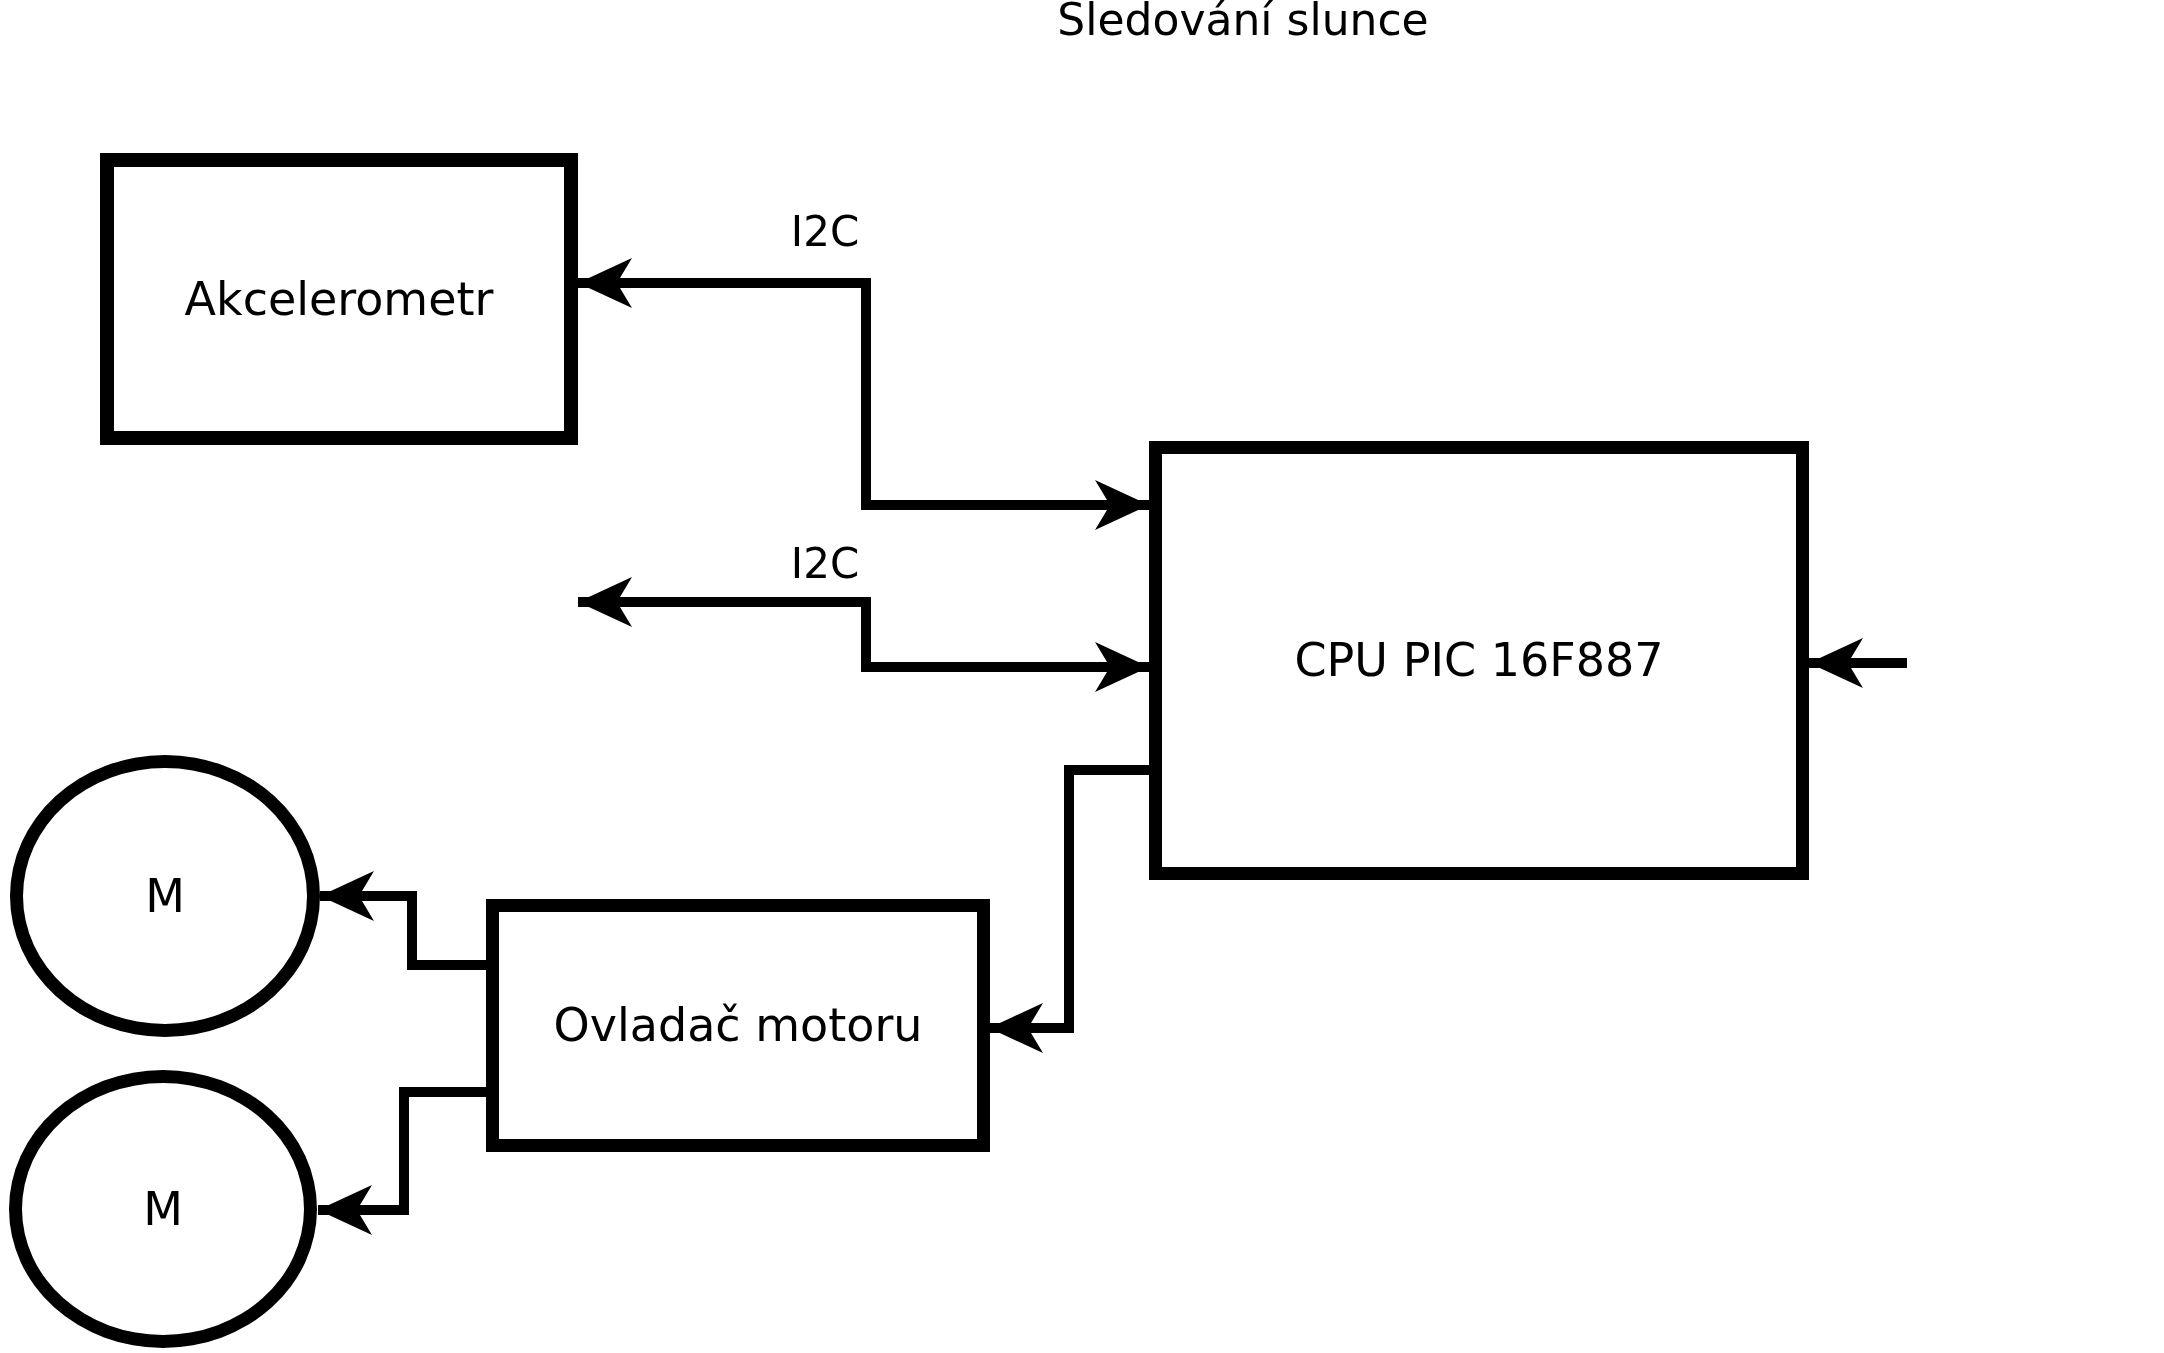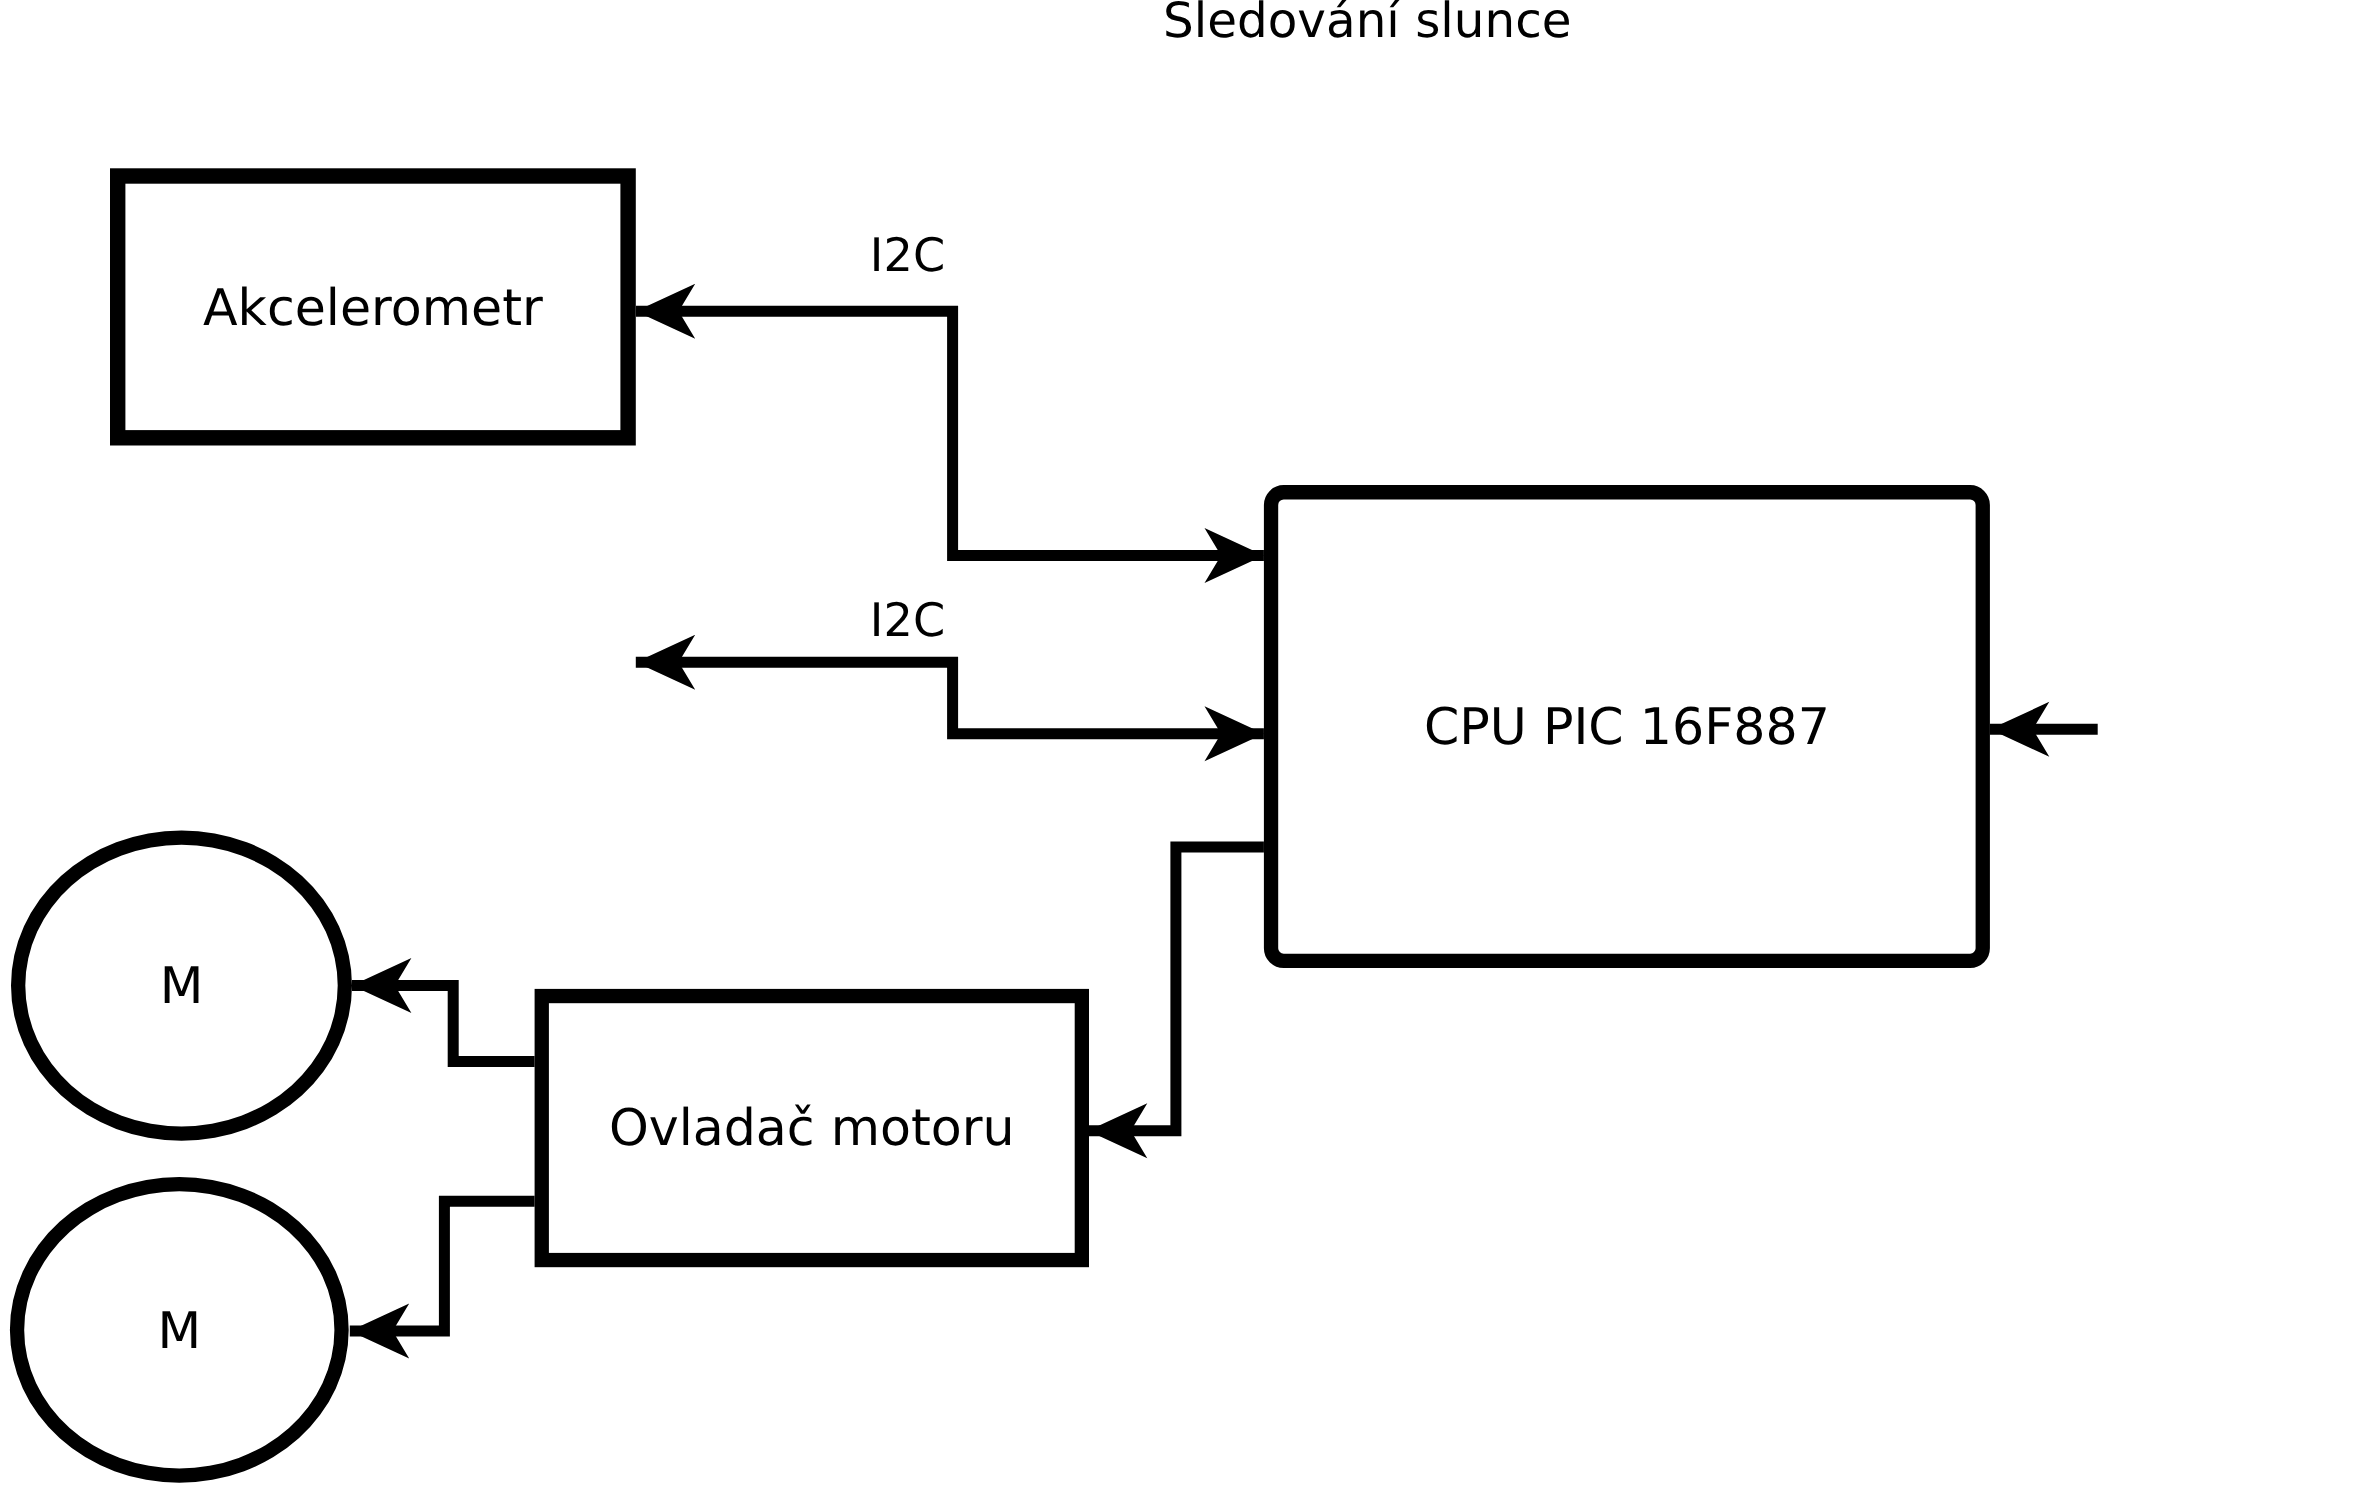--- a/index.html
+++ b/index.html
@@ -114,26 +114,26 @@
     </g>
 
     <g>
       <polyline points="489,1092 404,1092 404,1210 318,1210"></polyline>
       <polygon points="318,1210 372,1185 357,1210 372,1235"></polygon>
     </g>
   </svg>
 
   <div class="diagram-title">Sledování slunce</div>
 
-  <div class="node" style="left:100px; top:153px; width:478px; height:252px;">
+  <div class="node" style="left:100px; top:153px; width:478px; height:292px;">
     <span>Akcelerometr</span>
   </div>
 
 
-  <div class="node thin" style="left:1149px; top:441px; width:660px; height:439px;border-radius:18px;">
+  <div class="node thin" style="left:1149px; top:441px; width:660px; height:439px;">
     <span>CPU PIC 16F887</span>
   </div>
 
   <div class="node thin" style="left:486px; top:899px; width:504px; height:253px;">
     <span>Ovladač motoru</span>
   </div>
 
   <div class="node ellipse" style="left:10px; top:755px; width:310px; height:282px;">
     <span>M</span>
   </div>

